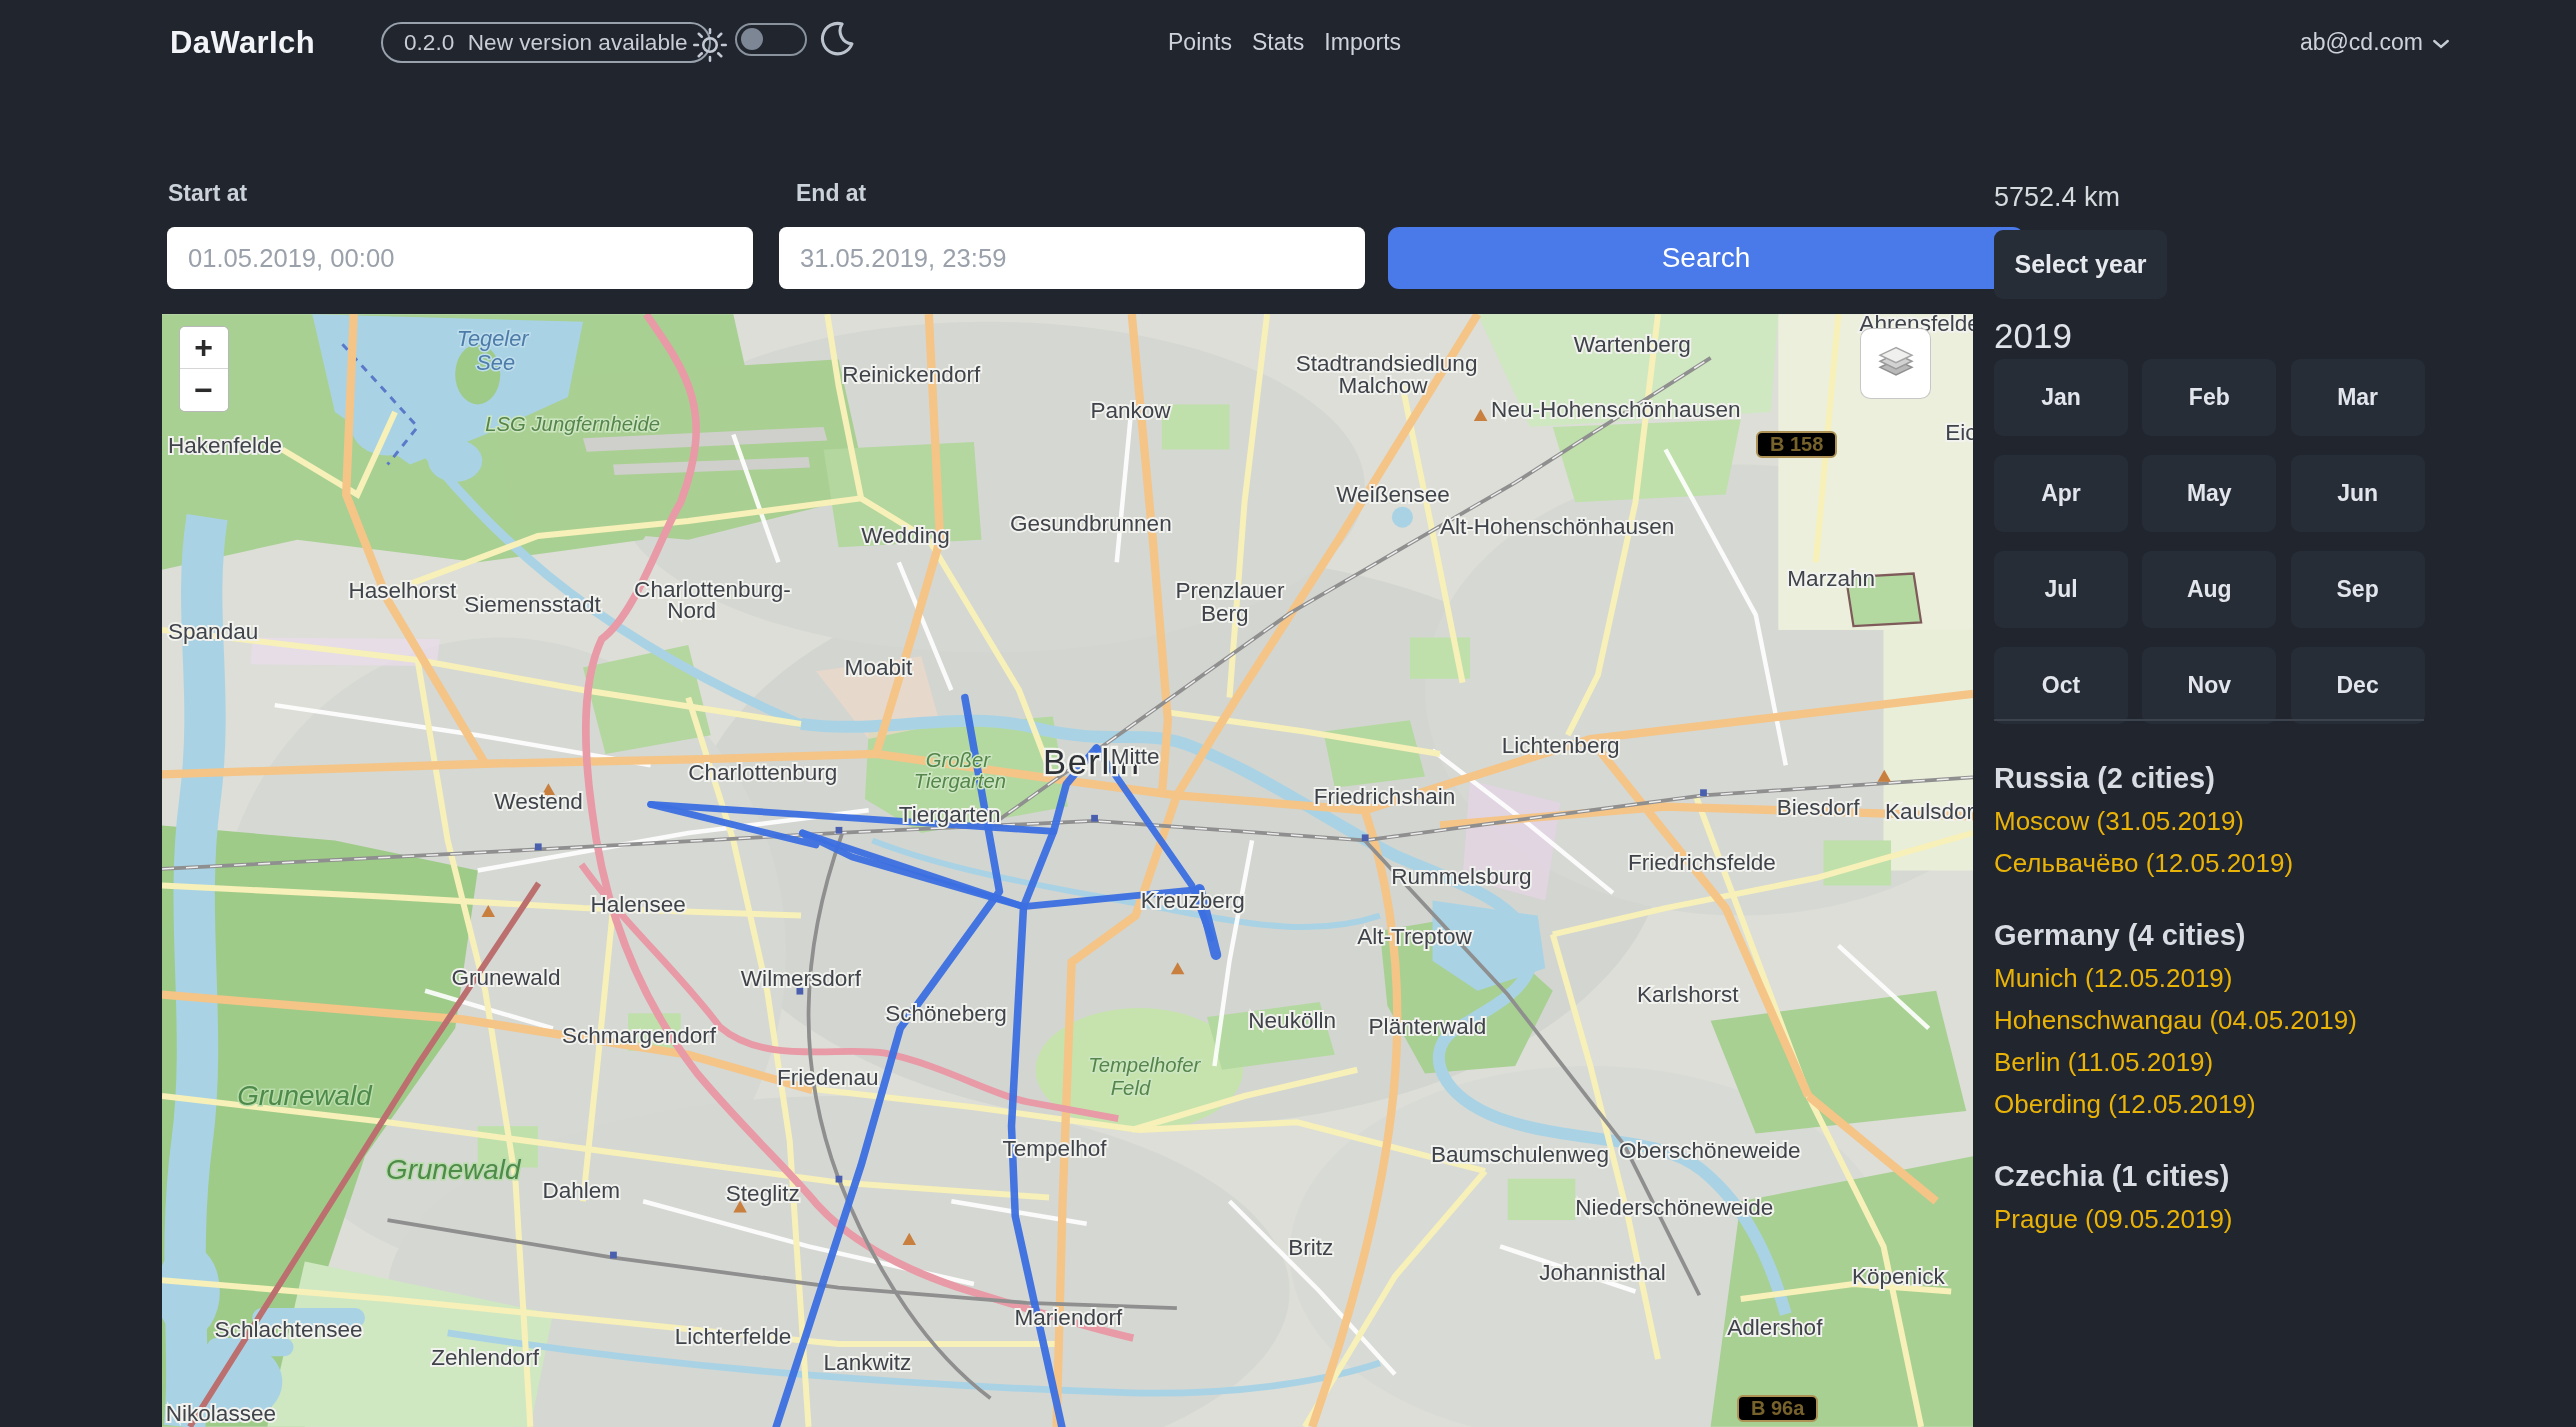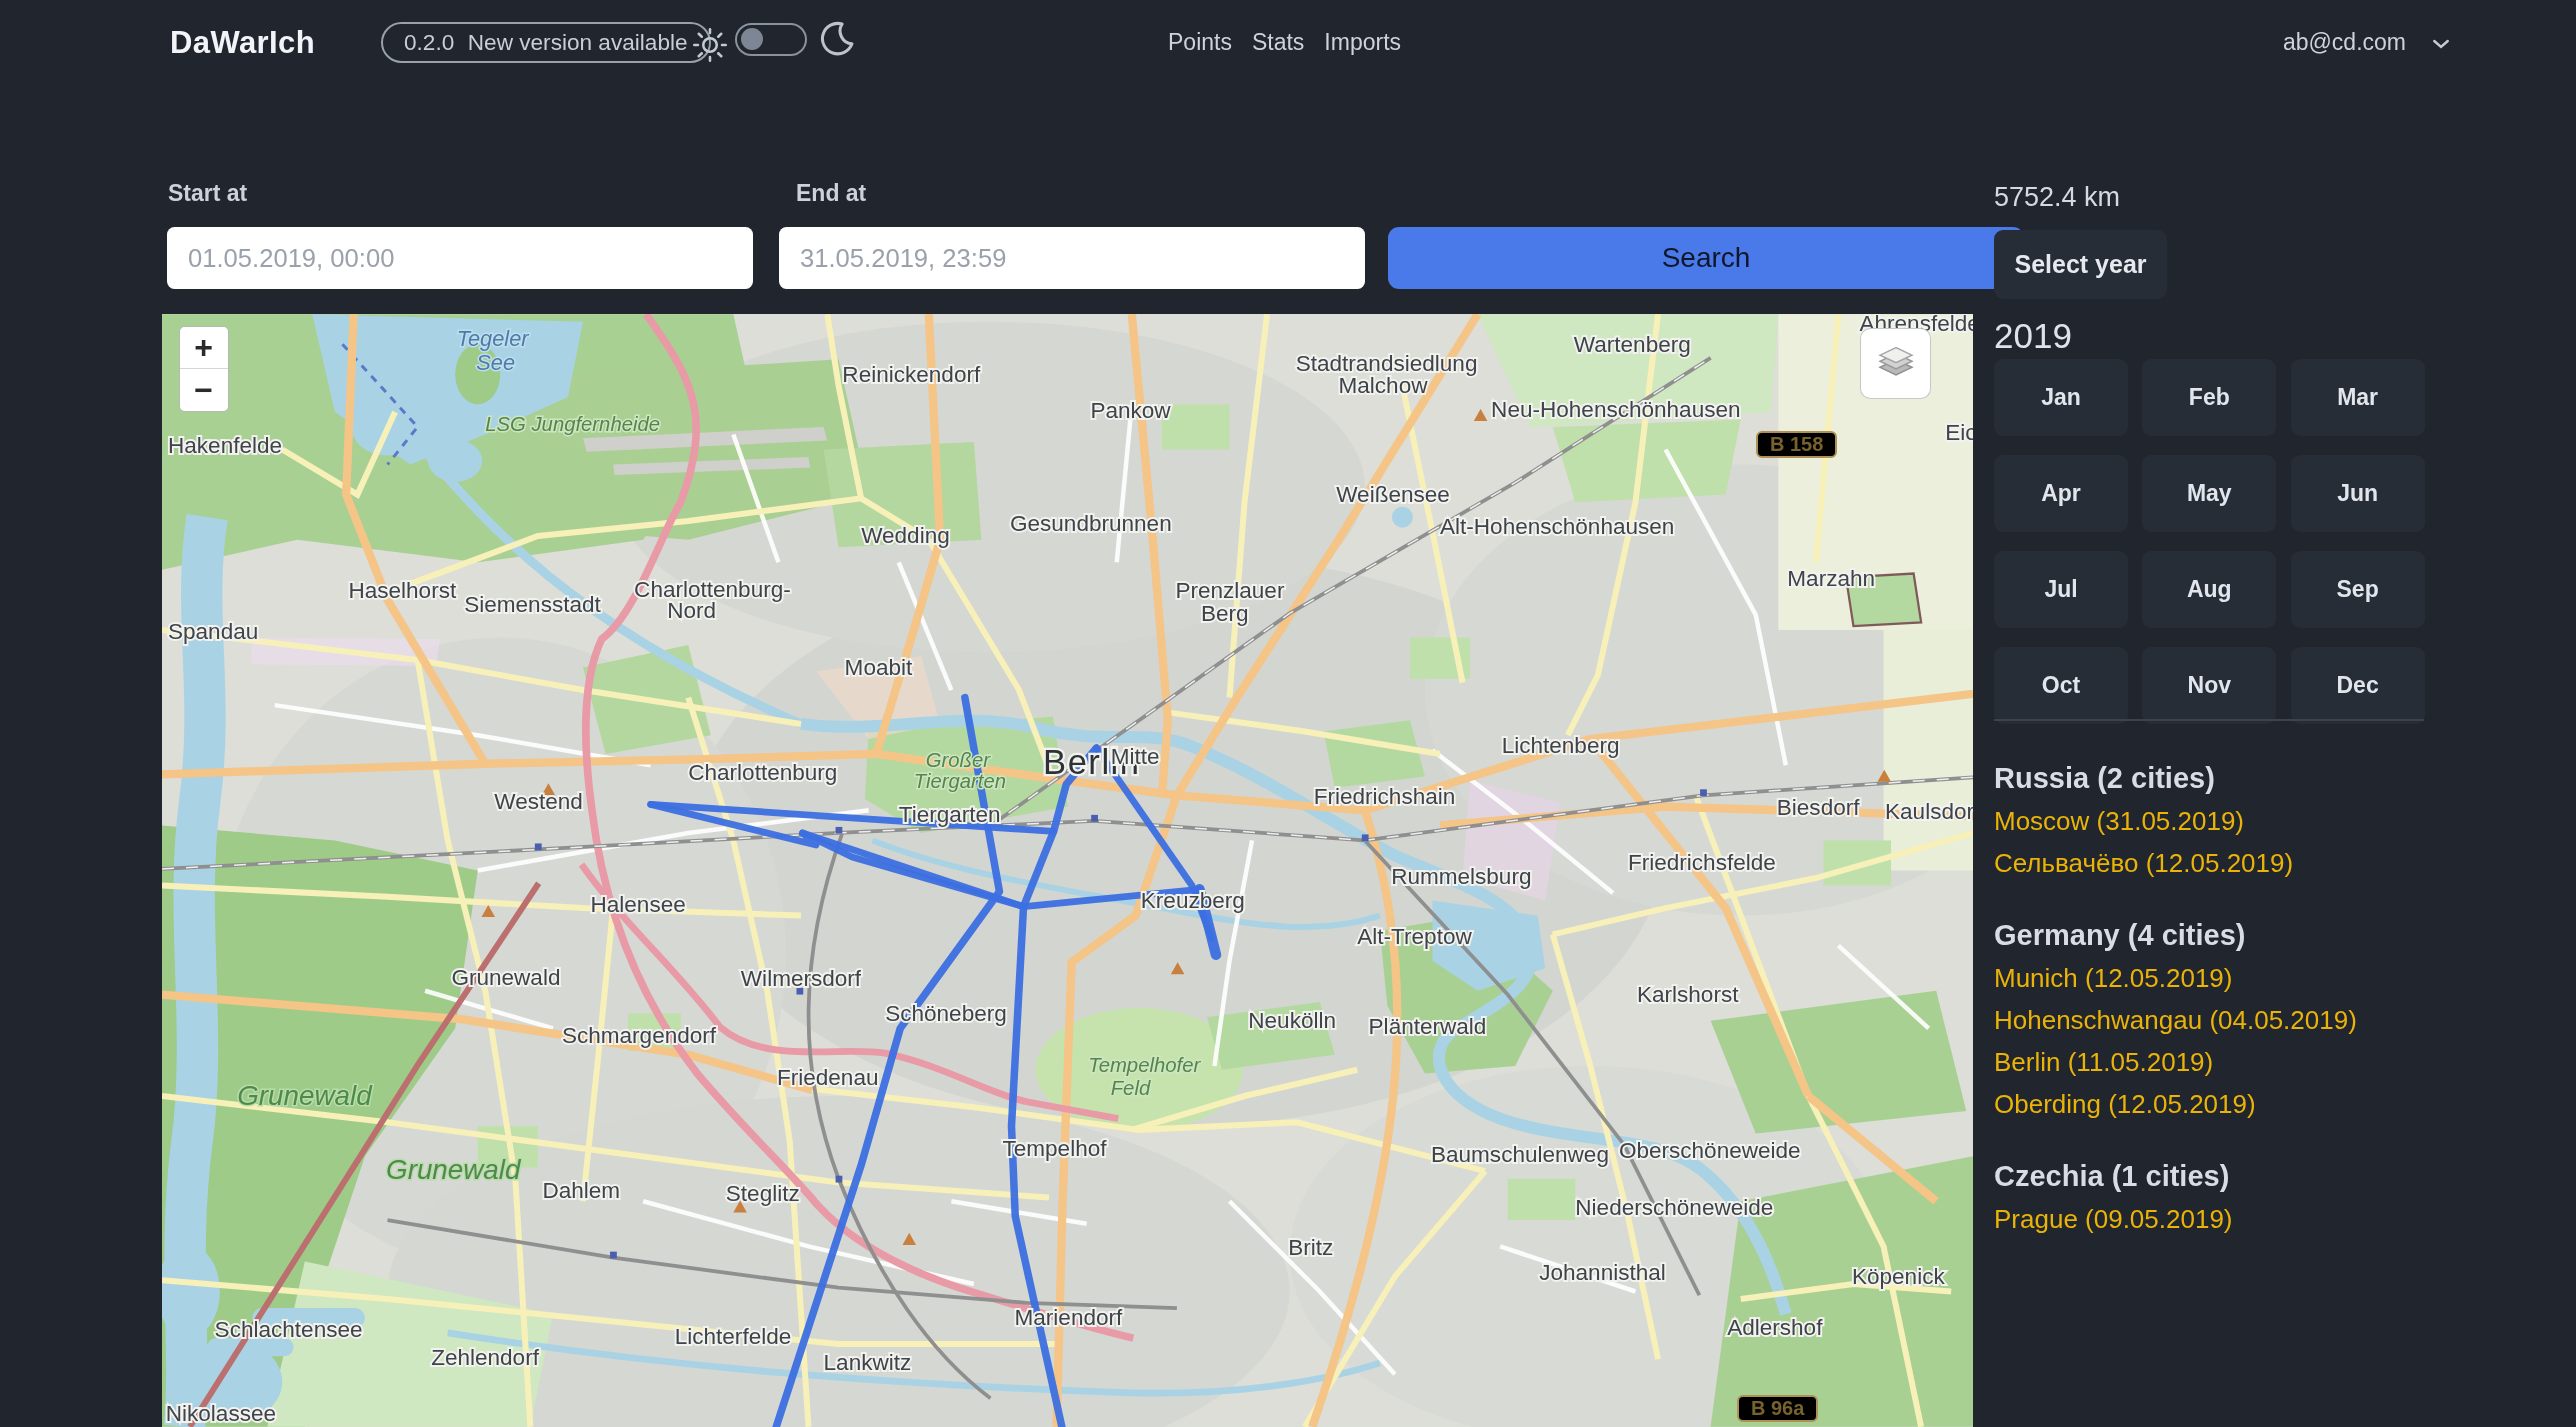--- a/index.html
+++ b/index.html
@@ -9,28 +9,28 @@
   
   .logo { position:absolute; left:170px; top:25px; font-size:31px; font-weight:bold; color:#f2f4f8; letter-spacing:0.4px; }
   .version-pill { position:absolute; left:381px; top:22px; height:41px; border:2.3px solid #99a1ac; border-radius:21px;
     display:flex; align-items:center; gap:13.5px; padding:16px 21px; color:#c9ced6; font-size:22.6px; }
   .icon-sun { position:absolute; left:692px; top:27px; width:36px; height:36px; }
   .toggle { position:absolute; left:735px; top:22.6px; width:72px; height:33px; border:2.3px solid #8a929e; border-radius:18px; }
   .toggle .knob { position:absolute; left:3.8px; top:3px; width:22.6px; height:22.6px; border-radius:50%; background:#7d8694; }
   .icon-moon { position:absolute; left:820px; top:21px; width:35px; height:35px; }
   .nav-links { position:absolute; left:1168px; top:29px; display:flex; gap:20px; }
   .nav-links a { color:#ced3db; font-size:23px; text-decoration:none; }
-  .account { position:absolute; right:126px; top:29px; display:flex; align-items:flex-start; gap:26px; color:#ced3db; font-size:23px; }
+  .account { position:absolute; right:126px; top:29px; display:flex; align-items:flex-start; gap:9px; color:#ced3db; font-size:23px; }
 
   
   .field-label { position:absolute; top:180px; font-size:23px; font-weight:bold; color:#ccd2da; }
   .date-input { position:absolute; top:227px; height:62px; width:586px; background:#ffffff; border:none; border-radius:7.5px;
     font-size:25.6px; color:#9aa1ab; padding:9px 21px; font-family:"Liberation Sans", sans-serif; }
   .search-btn { position:absolute; left:1388px; top:227px; width:636px; height:62px; background:#4a79ea; border:none;
-    border-radius:11px; color:#0f172a; font-size:28px; font-family:"Liberation Sans", sans-serif; cursor:pointer; }
+    border-radius:11px; color:#ffffff; font-size:28px; font-family:"Liberation Sans", sans-serif; cursor:pointer; }
 
   
   #map { position:absolute; left:162px; top:314px; width:1811px; height:1113px; background:#dcded7; overflow:hidden; }
   #map svg.base { position:absolute; left:0; top:0; }
   .ml-d { font-size:30px; fill:#3f434a; stroke:#f2f2ee; stroke-width:5px; paint-order:stroke; }
   .ml-b { font-size:46px; fill:#2e3236; letter-spacing:2px; stroke:#f2f2ee; stroke-width:6px; paint-order:stroke; }
   .ml-w { font-size:29px; font-style:italic; fill:#4e7ca8; stroke:#bfdeed; stroke-width:4px; paint-order:stroke; }
   .ml-g { font-size:27px; font-style:italic; fill:#55854b; stroke:#cde6c2; stroke-width:4px; paint-order:stroke; }
   .ml-G { font-size:37px; font-style:italic; fill:#4e8a49; stroke:#b9dcab; stroke-width:4px; paint-order:stroke; }
   .road-badge { position:absolute; background:#000000; border:2.3px solid #ad9155; border-radius:6px; color:#77622c;

